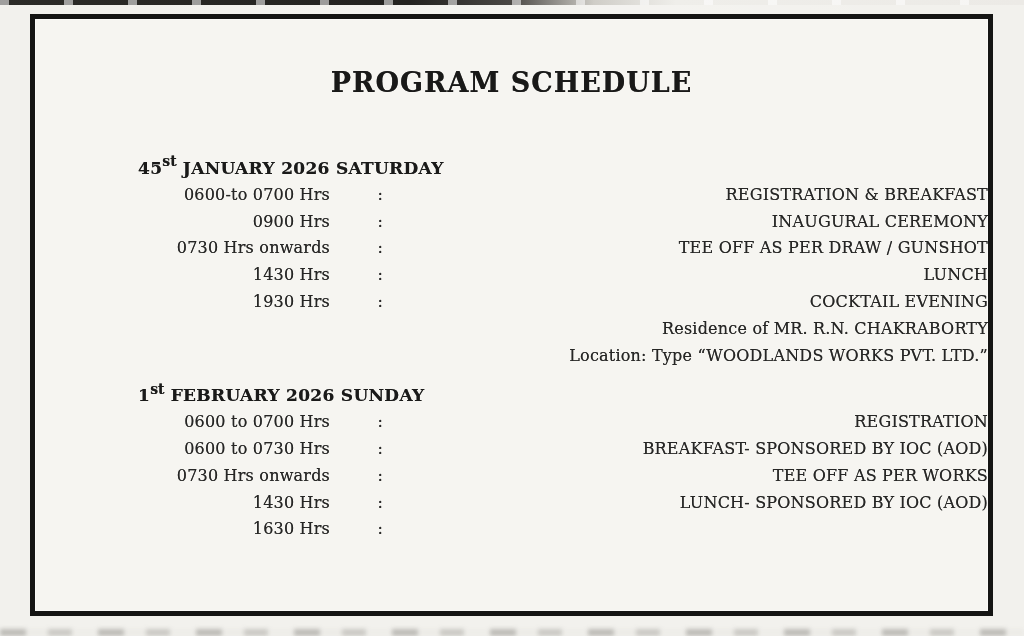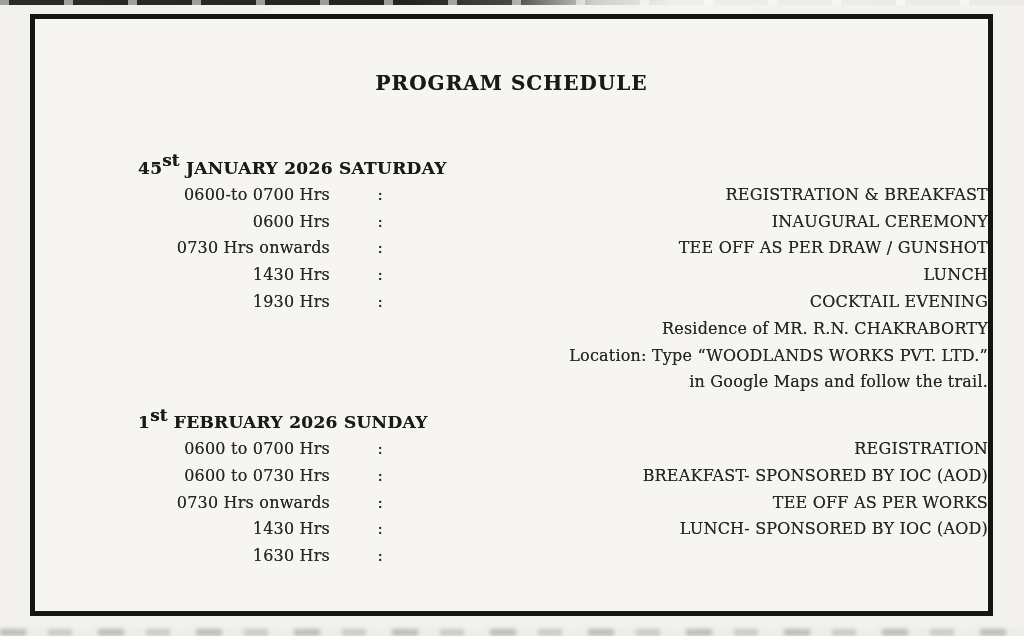--- a/index.html
+++ b/index.html
@@ -51,21 +51,21 @@
     height: 592px;
     border: 5px solid #151514;
     background: #f6f5f1;
     box-shadow: inset 0 0 0 1px rgba(255,255,255,0.5);
   }
   .frame * {
     text-shadow: 0 0 0.5px rgba(25,25,25,0.65);
   }
   .title {
     margin: 47px 0 0 0;
-    font-size: 20px;
+    font-size: 27px;
     line-height: 34px;
     font-weight: bold;
     text-align: center;
     letter-spacing: 1px;
     color: #191918;
   }
   .schedule {
     margin: 55px 0 0 103px;
     font-size: 16px;
     line-height: 26.8px;
@@ -74,21 +74,21 @@
   }
   .day-heading {
     margin: 0;
     font-size: 17px;
     line-height: 26.8px;
     font-weight: bold;
     letter-spacing: 0.3px;
     color: #1a1a19;
   }
   .day-heading sup {
-    font-size: 17px;
+    font-size: 14px;
     line-height: 0;
     position: relative;
     top: -1px;
     letter-spacing: 0;
   }
   .rows {
     margin-left: 30px;
     text-align: right;
   }
   .row {
@@ -117,42 +117,41 @@
 
       <section class="day">
         <h2 class="day-heading"><span>45</span><sup>st</sup><span> JANUARY 2026 SATURDAY</span></h2>
         <div class="rows">
           <div class="row">
             <span class="time">0600-to 0700 Hrs</span>
             <span class="colon">:</span>
             <span class="desc">REGISTRATION &amp; BREAKFAST</span>
           </div>
           <div class="row">
-            <span class="time">0600 Hrs</span>
+            <span class="time">0900 Hrs</span>
             <span class="colon">:</span>
             <span class="desc">INAUGURAL CEREMONY</span>
           </div>
           <div class="row">
             <span class="time">0730 Hrs onwards</span>
             <span class="colon">:</span>
             <span class="desc">TEE OFF AS PER DRAW / GUNSHOT</span>
           </div>
           <div class="row">
             <span class="time">1430 Hrs</span>
             <span class="colon">:</span>
             <span class="desc">LUNCH</span>
           </div>
           <div class="row">
             <span class="time">1930 Hrs</span>
             <span class="colon">:</span>
             <span class="desc">COCKTAIL EVENING</span>
           </div>
           <div class="cont">Residence of MR. R.N. CHAKRABORTY</div>
           <div class="cont">Location: Type “WOODLANDS WORKS PVT. LTD.”</div>
-          <div class="cont">in Google Maps and follow the trail.</div>
         </div>
       </section>
 
       <section class="day">
         <h2 class="day-heading"><span>1</span><sup>st</sup><span> FEBRUARY 2026 SUNDAY</span></h2>
         <div class="rows">
           <div class="row">
             <span class="time">0600 to 0700 Hrs</span>
             <span class="colon">:</span>
             <span class="desc">REGISTRATION</span>

